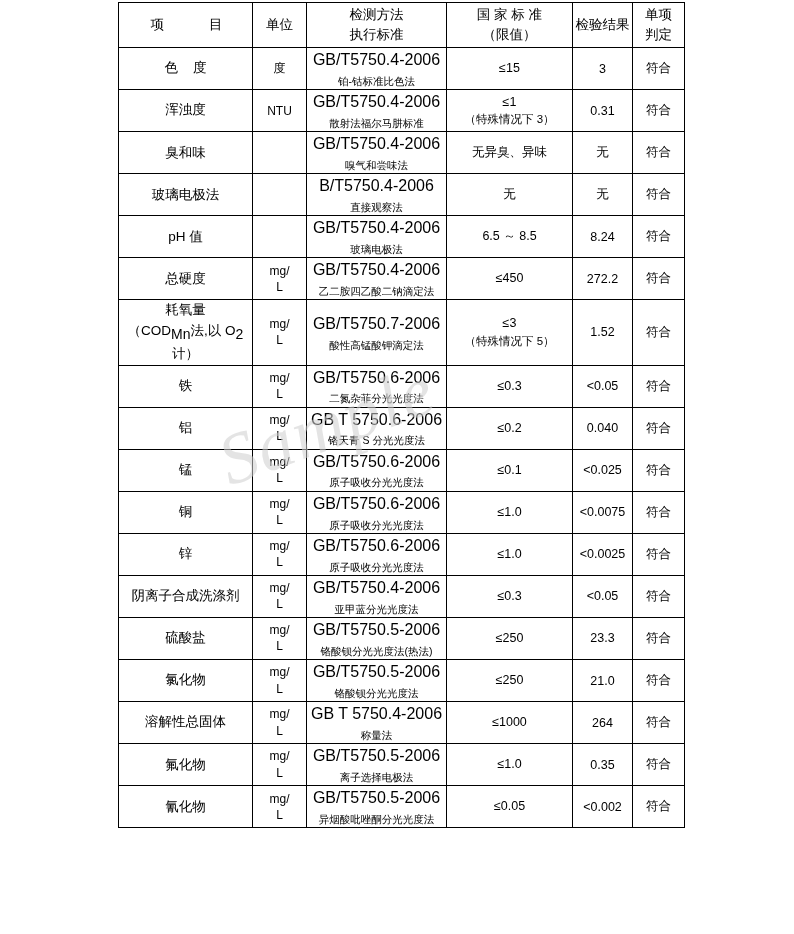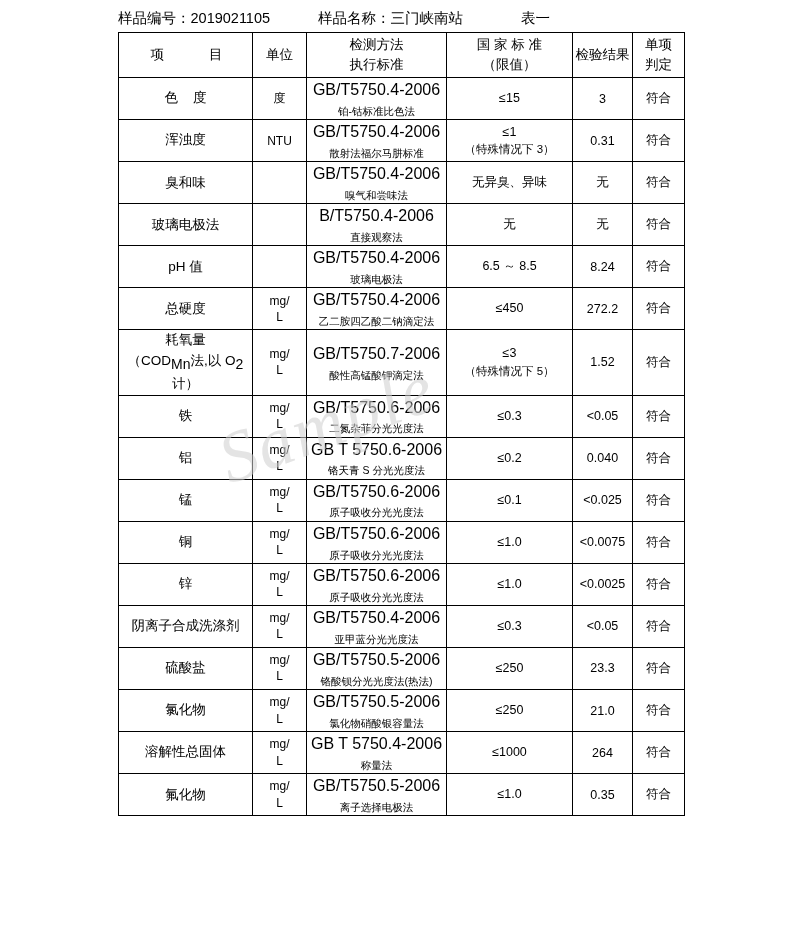--- a/index.html
+++ b/index.html
@@ -135,25 +135,20 @@
     user-select: none;
     font-style: italic;
     z-index: 5;
   }
 </style>
 </head>
 <body>
 
 <div class="page">
 
-  <div class="header-row">
-    <span class="header-sample-no">样品编号：2019021105</span>
-    <span class="header-sample-name">样品名称：三门峡南站</span>
-    <span class="header-table-no">表一</span>
-  </div>
 
   <div class="watermark">Sample</div>
 
   <table class="report">
     <colgroup>
       <col class="c-item">
         <col class="c-unit">
         <col class="c-method">
         <col class="c-std">
         <col class="c-result">
@@ -426,21 +421,21 @@
         <tr>
           <td class="item">
             <div>氯化物</div>
           </td>
           <td class="unit">
             <div>mg/</div>
             <div>L</div>
           </td>
           <td class="method">
             <div class="std-code">GB/T5750.5-2006</div>
-            <div class="mth">氯化物硝酸银容量法</div>
+            <div class="mth">铬酸钡分光光度法</div>
           </td>
           <td class="std">
             <div>≤250</div>
           </td>
           <td class="result">21.0</td>
           <td class="judge">符合</td>
         </tr>
         <tr>
           <td class="item">
             <div>溶解性总固体</div>
@@ -470,16 +465,34 @@
           <td class="method">
             <div class="std-code">GB/T5750.5-2006</div>
             <div class="mth">离子选择电极法</div>
           </td>
           <td class="std">
             <div>≤1.0</div>
           </td>
           <td class="result">0.35</td>
           <td class="judge">符合</td>
         </tr>
+        <tr>
+          <td class="item">
+            <div>氰化物</div>
+          </td>
+          <td class="unit">
+            <div>mg/</div>
+            <div>L</div>
+          </td>
+          <td class="method">
+            <div class="std-code">GB/T5750.5-2006</div>
+            <div class="mth">异烟酸吡唑酮分光光度法</div>
+          </td>
+          <td class="std">
+            <div>≤0.05</div>
+          </td>
+          <td class="result">&lt;0.002</td>
+          <td class="judge">符合</td>
+        </tr>
       </tbody>
   </table>
 
 </div>
 
 </body></html>

